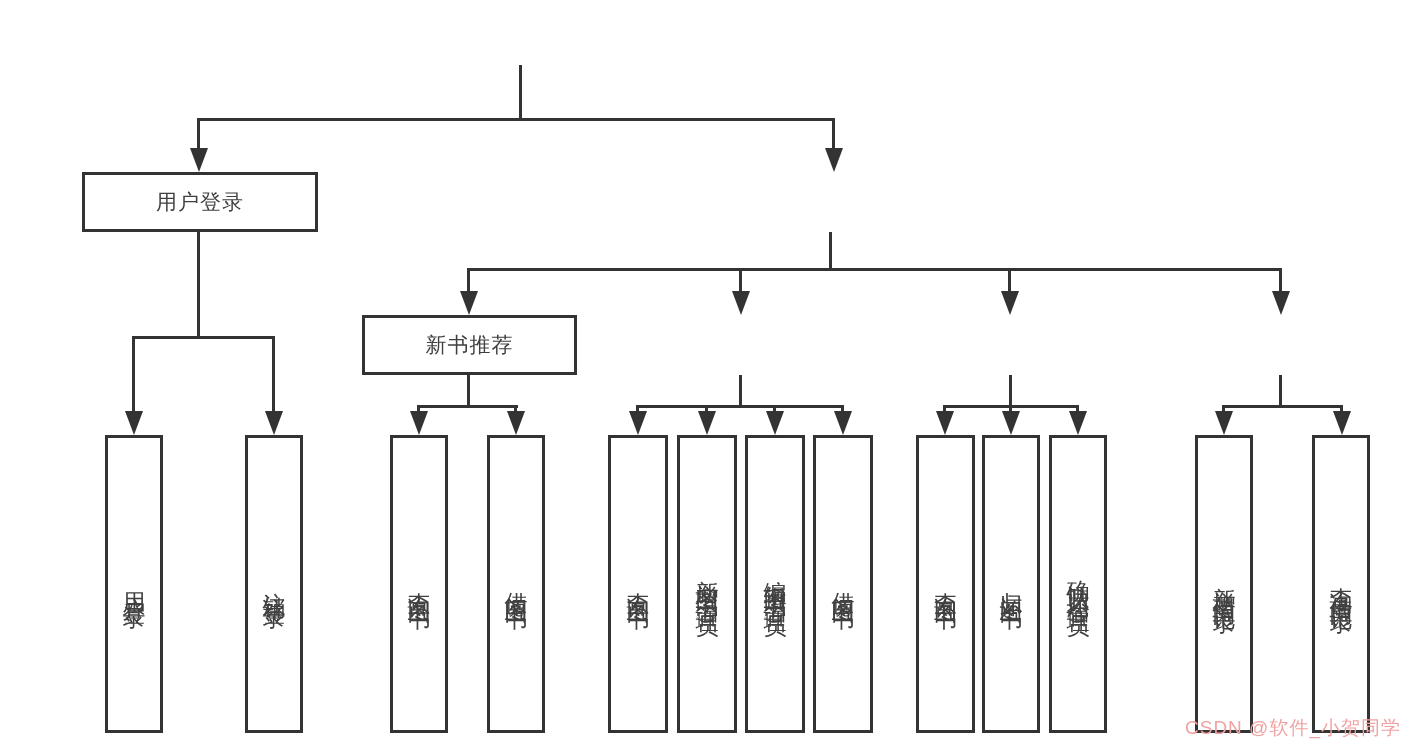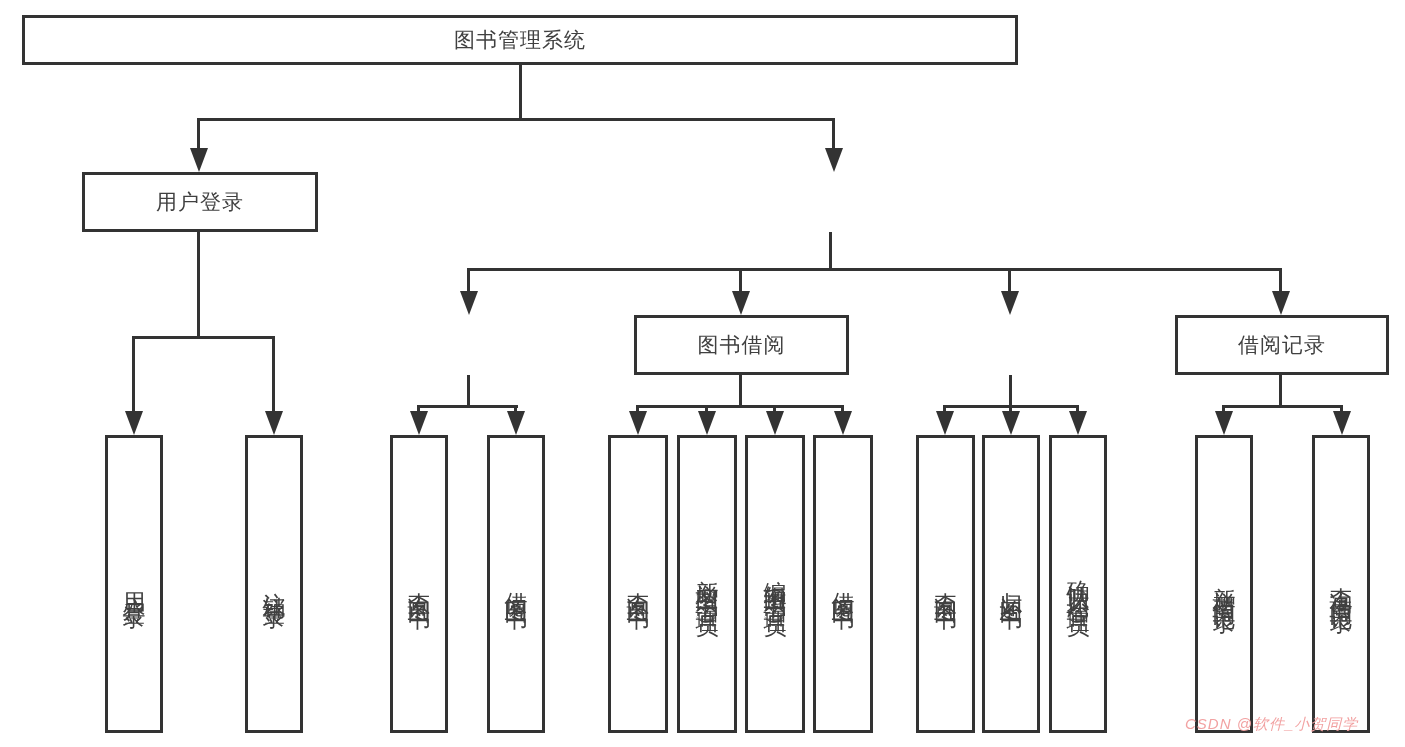--- a/index.html
+++ b/index.html
@@ -35,51 +35,44 @@
   .arrow{
     position:absolute;width:0;height:0;
     border-left:9px solid transparent;
     border-right:9px solid transparent;
     border-top:24px solid #333333;
     z-index:1;
   }
   .watermark{
     position:absolute;
     left:1185px;top:715px;
-    font-size:15px;
+    font-size:19px;
     color:#f2a2a2;
     letter-spacing:1px;
     z-index:5;
     white-space:nowrap;
-    font-style:italic;
   }
 </style>
 </head>
 <body>
 
 <div class="canvas">
 
-  <div class="box hbox" style="left:22px;top:15px;width:996px;height:50px">
-    <span>图书管理系统</span>
-  </div>
 
   <div class="box hbox" style="left:82px;top:172px;width:236px;height:60px">
     <span>用户登录</span>
   </div>
 
 
-
-  <div class="box hbox" style="left:634px;top:315px;width:215px;height:60px">
-    <span>图书借阅</span>
+  <div class="box hbox" style="left:362px;top:315px;width:215px;height:60px">
+    <span>新书推荐</span>
   </div>
 
 
-  <div class="box hbox" style="left:1175px;top:315px;width:214px;height:60px">
-    <span>借阅记录</span>
-  </div>
+
 
   <div class="box vbox" style="left:105px;top:435px;width:58px;height:298px">
     <span class="vtext">用户登录</span>
   </div>
   <div class="box vbox" style="left:245px;top:435px;width:58px;height:298px">
     <span class="vtext">注销登录</span>
   </div>
 
   <div class="box vbox" style="left:390px;top:435px;width:58px;height:298px">
     <span class="vtext">查询图书</span>

